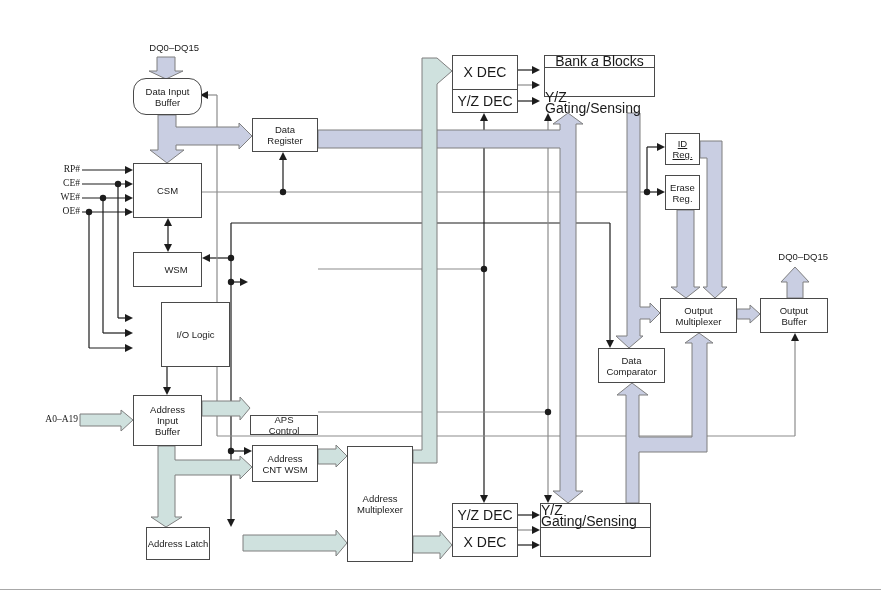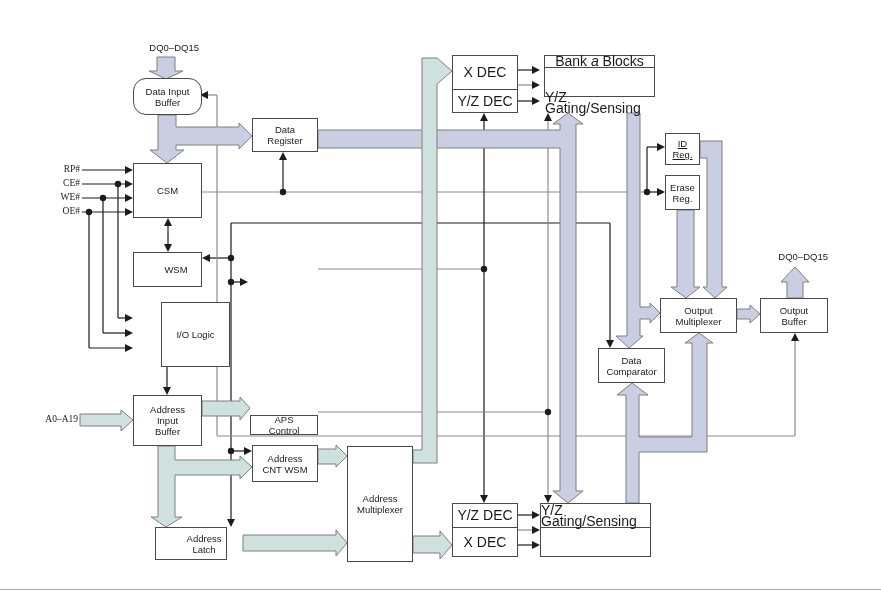--- a/index.html
+++ b/index.html
@@ -187,21 +187,21 @@
   <div class="box" style="left:133px;top:163px;width:69px;height:55px;">CSM</div>
   <div class="box" style="left:133px;top:252px;width:69px;height:35px;padding-left:17px;">WSM</div>
   <div class="box" style="left:133px;top:302px;width:69px;height:65px;margin-left:28px;">I/O Logic</div>
   <div class="box" style="left:133px;top:395px;width:69px;height:51px;">Address
 Input
 Buffer</div>
   <div class="box" style="left:250px;top:395px;width:68px;height:20px;margin-top:20px;">APS
 Control</div>
   <div class="box" style="left:252px;top:445px;width:66px;height:37px;">Address
 CNT WSM</div>
-  <div class="box" style="left:155px;top:527px;width:72px;height:33px;padding-left:26px;">Address Latch</div>
+  <div class="box" style="left:146px;top:527px;width:64px;height:33px;">Address Latch</div>
   <div class="box" style="left:347px;top:446px;width:66px;height:116px;">Address
 Multiplexer</div>
 
   <div class="stack" style="left:452px;top:55px;width:66px;height:58px;">
     <div class="cell divided" style="height:34px;">X DEC</div>
     <div class="cell" style="height:22px;">Y/Z DEC</div>
   </div>
 
   <div class="stack" style="left:544px;top:55px;width:111px;height:42px;gap:24px;">
     <div class="cell divided" style="height:34px;">

